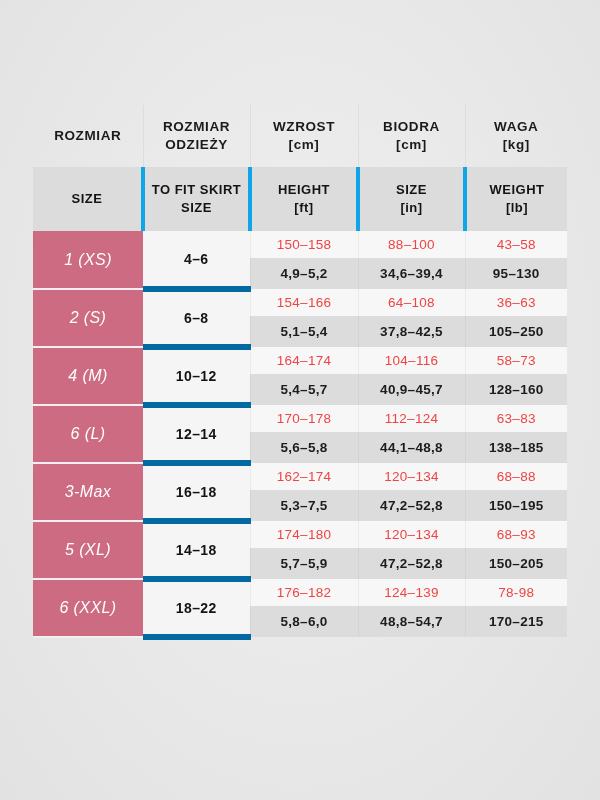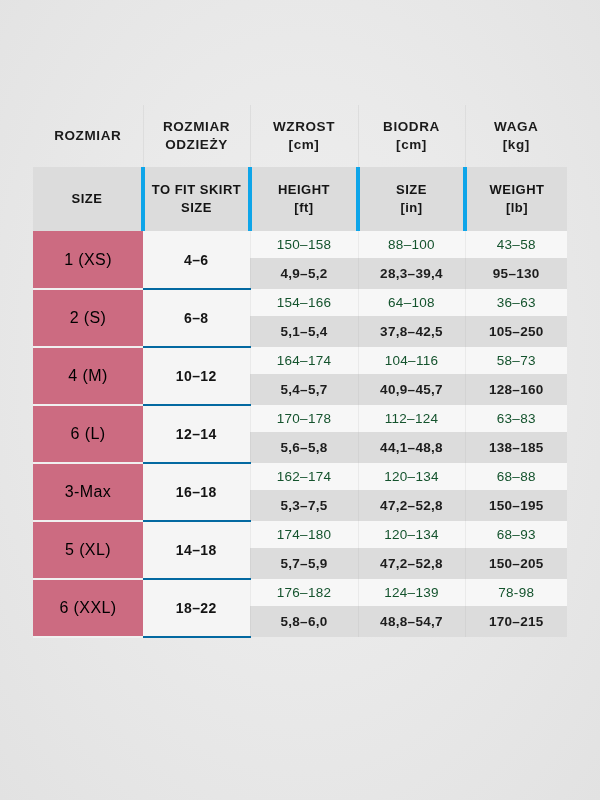--- a/index.html
+++ b/index.html
@@ -61,40 +61,41 @@
     padding: 4px 2px;
     border-left: 4px solid #0ea5e9;
   }
   .hdr-en th:first-child { border-left: none; }
 
   
   td { text-align: center; vertical-align: middle; }
 
   td.size-cell {
     background: #cc6b81;
-    color: #000000;
+    color: #ffffff;
     font-size: 16px;
     font-weight: 400;
     letter-spacing: 0.4px;
     height: 58px;
     border-bottom: 2px solid #f0f0f0;
+    font-style: italic;
   }
 
   td.fit-cell {
     background: #f5f5f5;
     color: #141414;
     font-size: 14px;
     font-weight: bold;
     letter-spacing: 0.4px;
-    border-bottom: 2px solid #0369a1;
+    border-bottom: 6px solid #0369a1;
   }
 
   td.metric {
     background: #f7f7f7;
-    color: #14532d;
+    color: #ef4444;
     font-size: 13.5px;
     font-weight: 400;
     letter-spacing: 0.3px;
     height: 26px;
     border-left: 1px solid #eaeaea;
   }
 
   td.imperial {
     background: #dcdcdc;
     color: #1d1d1d;
@@ -167,21 +168,21 @@
 
     <tr>
       <td class="size-cell" rowspan="2">1 (XS)</td>
       <td class="fit-cell" rowspan="2">4–6</td>
       <td class="metric">150–158</td>
       <td class="metric">88–100</td>
       <td class="metric">43–58</td>
     </tr>
     <tr>
       <td class="imperial">4,9–5,2</td>
-      <td class="imperial">28,3–39,4</td>
+      <td class="imperial">34,6–39,4</td>
       <td class="imperial">95–130</td>
     </tr>
 
     <tr>
       <td class="size-cell" rowspan="2">2 (S)</td>
       <td class="fit-cell" rowspan="2">6–8</td>
       <td class="metric">154–166</td>
       <td class="metric">64–108</td>
       <td class="metric">36–63</td>
     </tr>

